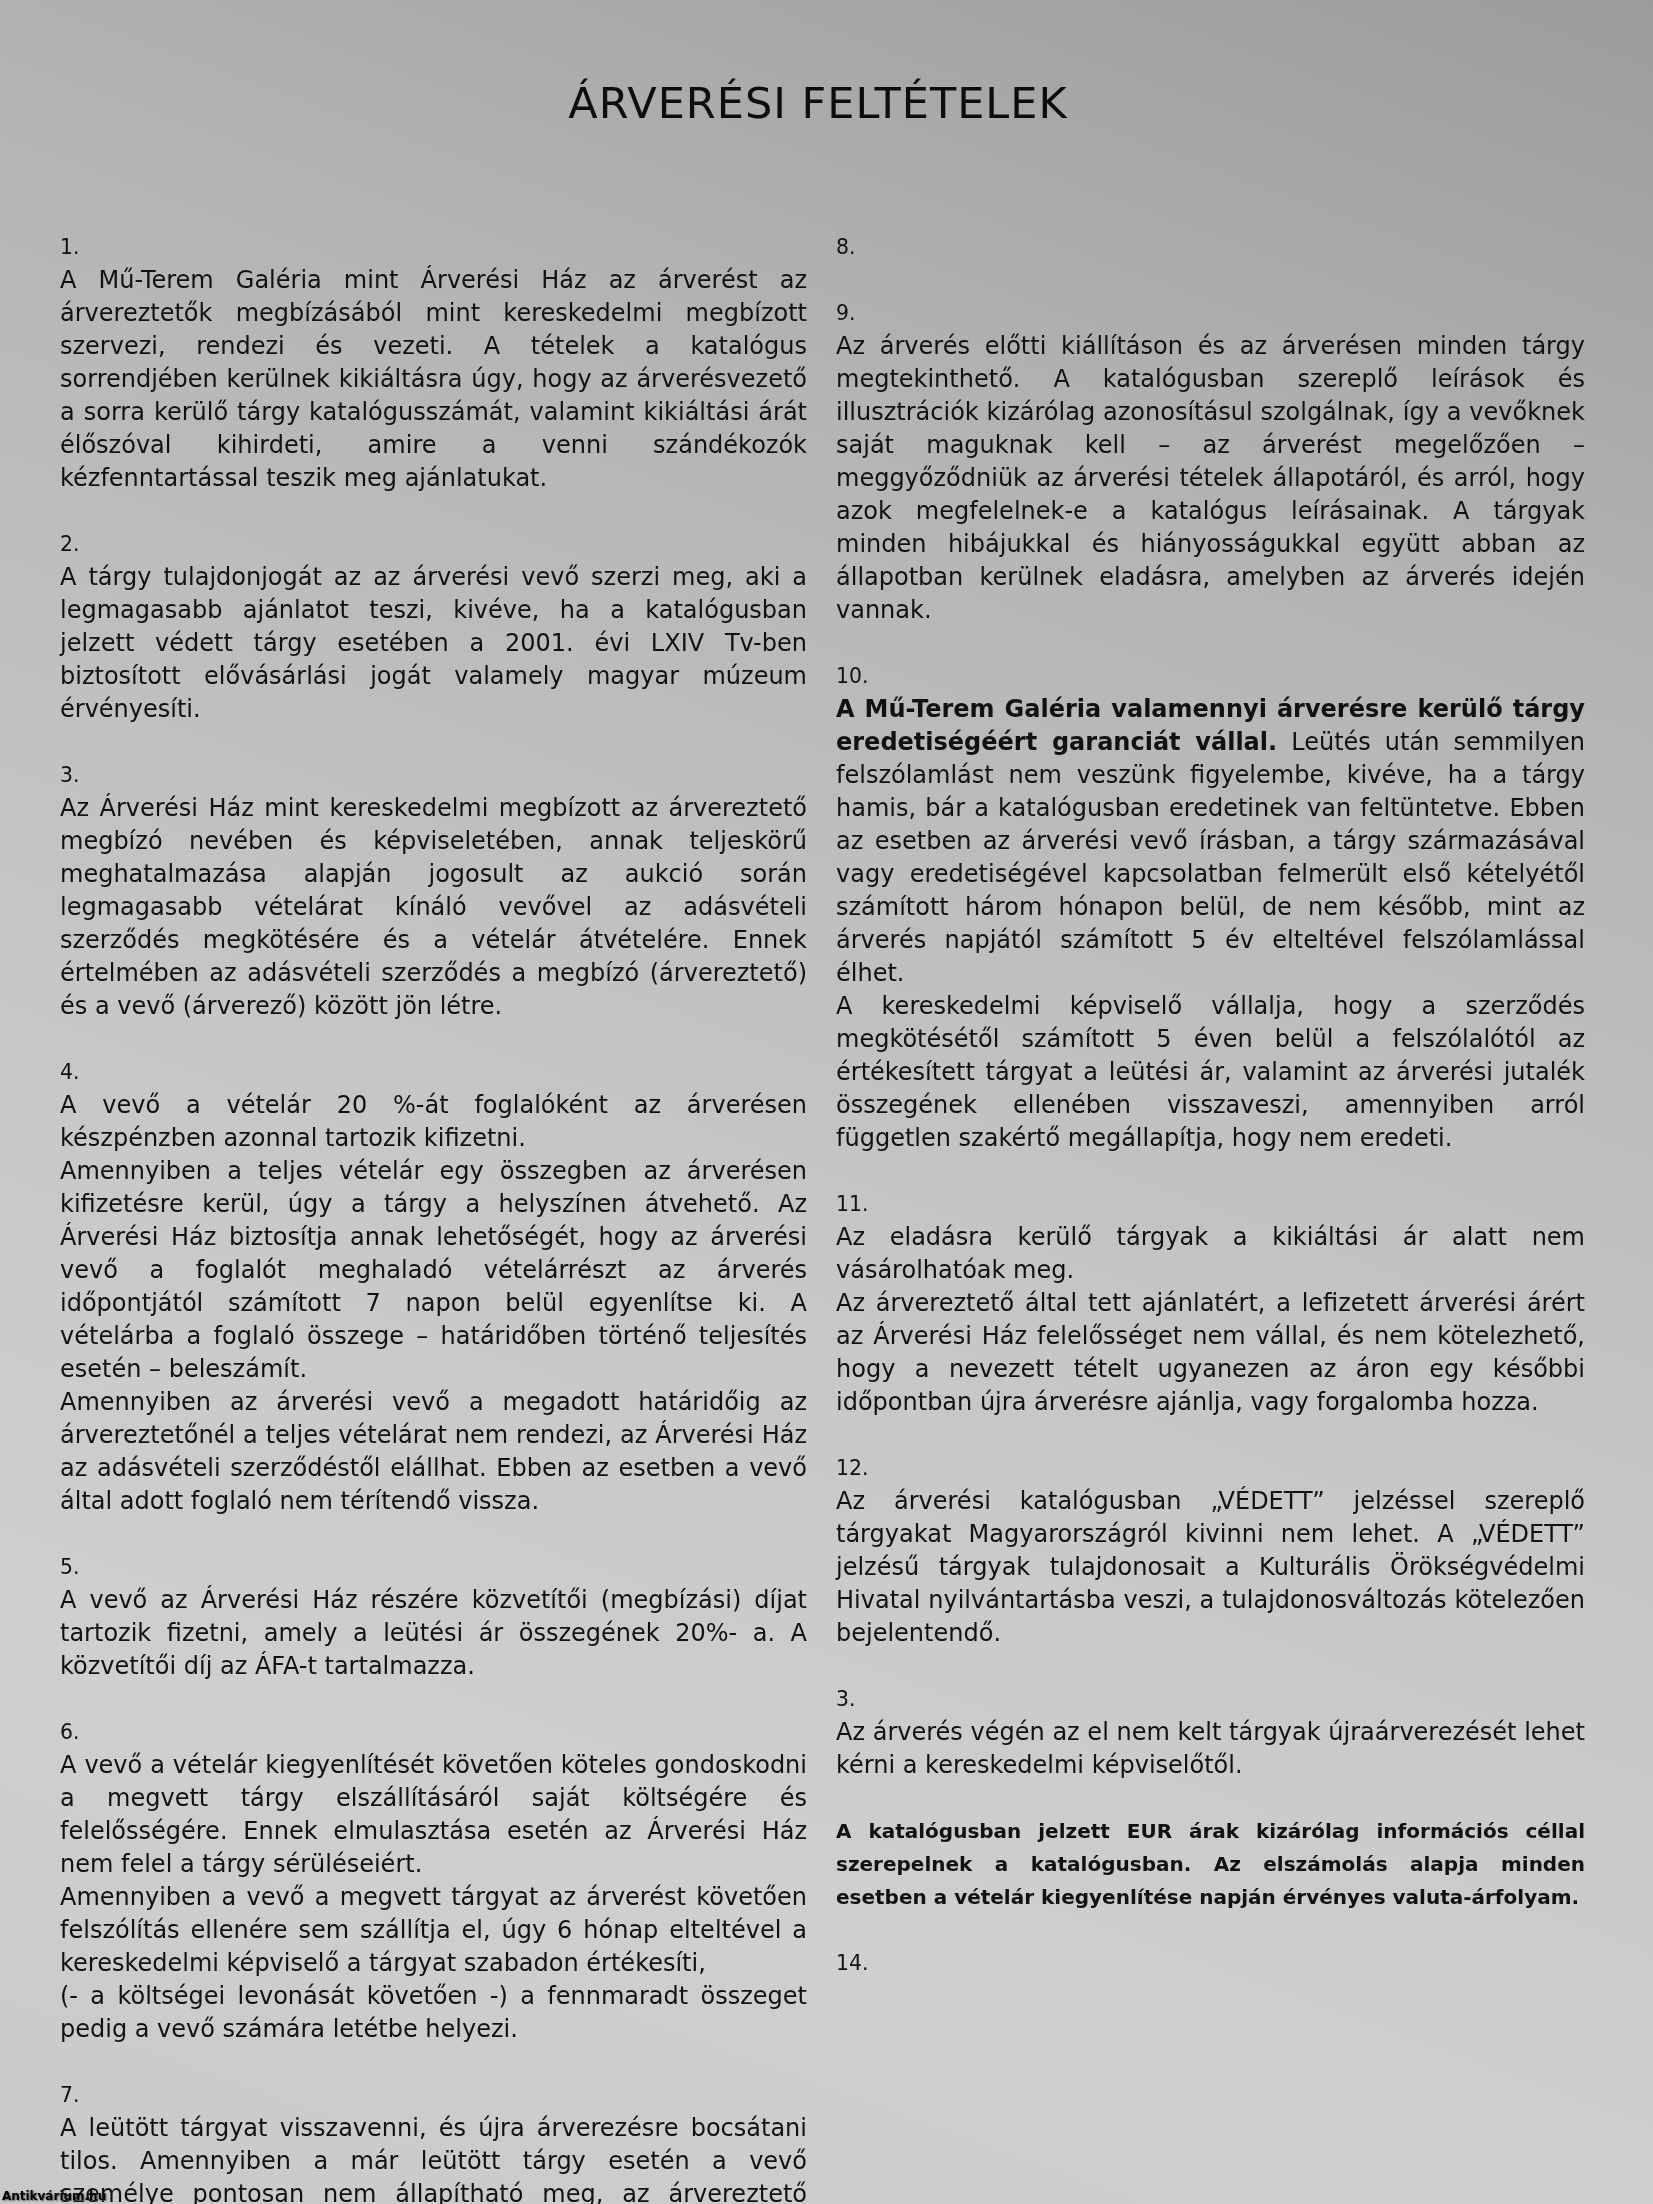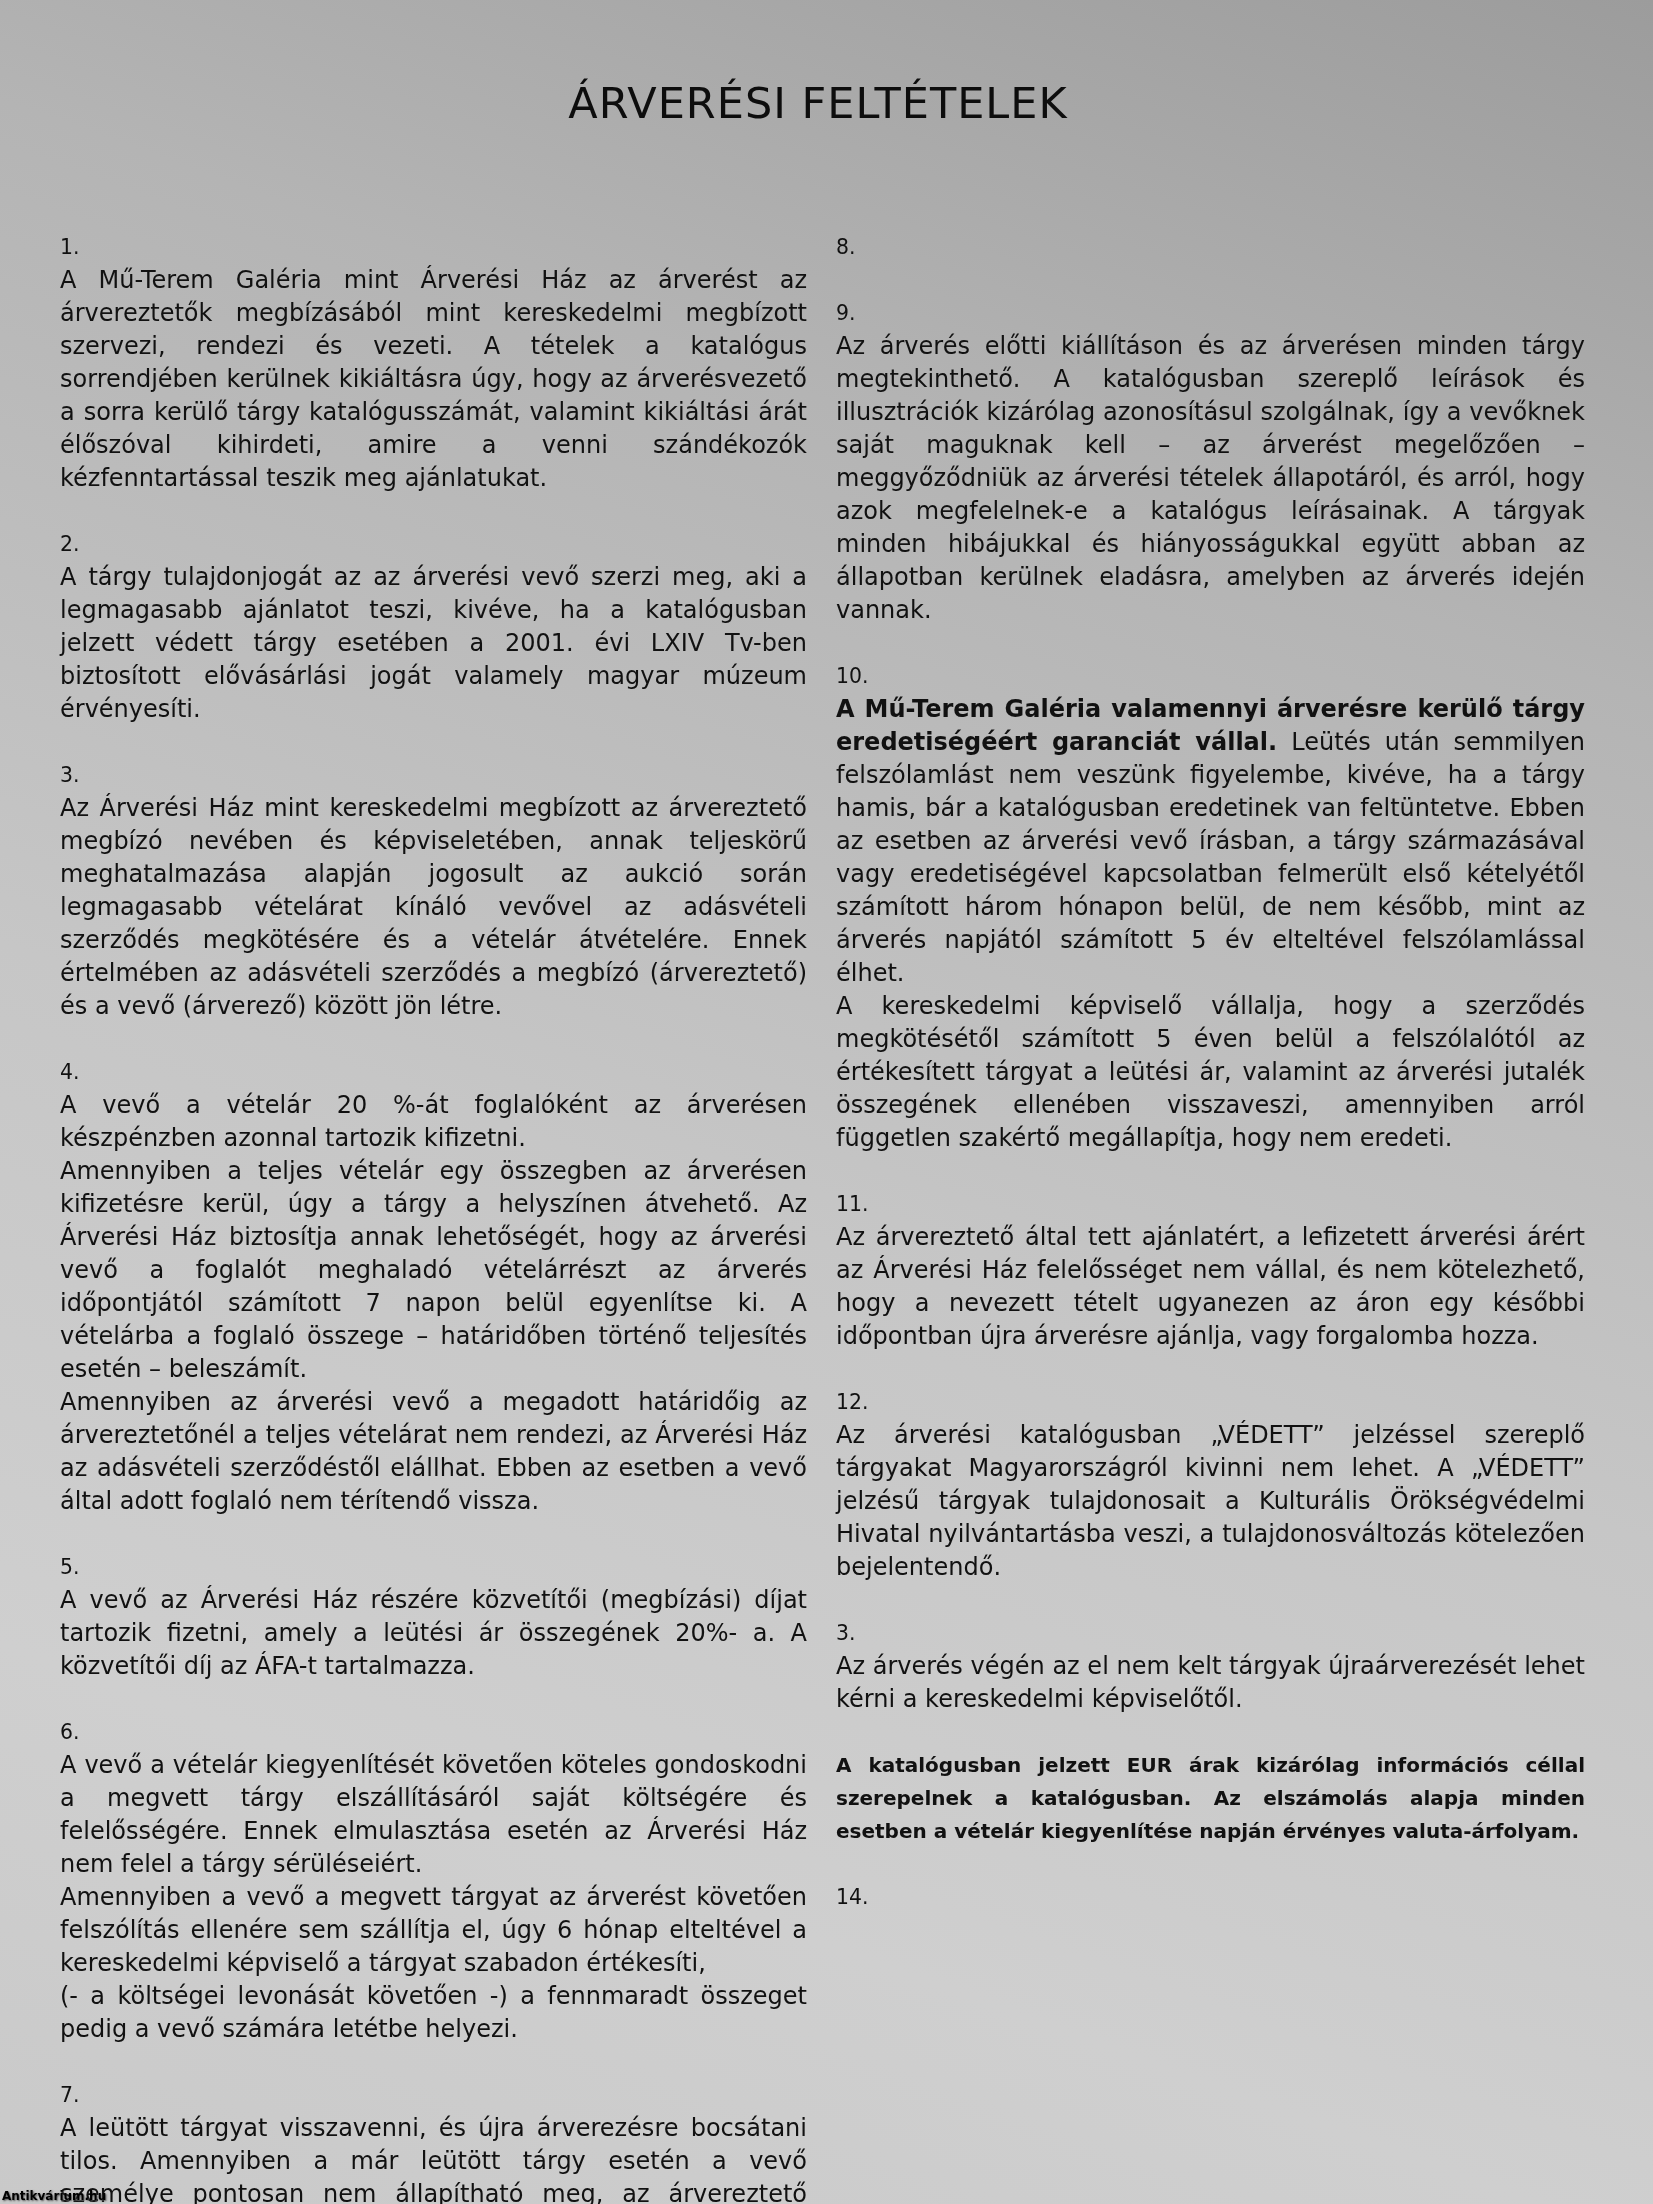--- a/index.html
+++ b/index.html
@@ -113,20 +113,21 @@
     <span class="num">9.</span>
     <p class="para">Az árverés előtti kiállításon és az árverésen minden tárgy megtekinthető. A katalógusban szereplő leírások és illusztrációk kizárólag azonosításul szolgálnak, így a vevőknek saját maguknak kell – az árverést megelőzően – meggyőződniük az árverési tételek állapotáról, és arról, hogy azok megfelelnek-e a katalógus leírásainak. A tárgyak minden hibájukkal és hiányosságukkal együtt abban az állapotban kerülnek eladásra, amelyben az árverés idején vannak.</p>
   </div>
   <div class="section">
     <span class="num">10.</span>
     <p class="para"><span class="bold">A Mű-Terem Galéria valamennyi árverésre kerülő tárgy eredetiségéért garanciát vállal.</span><span> Leütés után semmilyen felszólamlást nem veszünk figyelembe, kivéve, ha a tárgy hamis, bár a katalógusban eredetinek van feltüntetve. Ebben az esetben az árverési vevő írásban, a tárgy származásával vagy eredetiségével kapcsolatban felmerült első kételyétől számított három hónapon belül, de nem később, mint az árverés napjától számított 5 év elteltével felszólamlással élhet.</span></p>
     <p class="para">A kereskedelmi képviselő vállalja, hogy a szerződés megkötésétől számított 5 éven belül a felszólalótól az értékesített tárgyat a leütési ár, valamint az árverési jutalék összegének ellenében visszaveszi, amennyiben arról független szakértő megállapítja, hogy nem eredeti.</p>
   </div>
   <div class="section">
     <span class="num">11.</span>
+    <p class="para">Az eladásra kerülő tárgyak a kikiáltási ár alatt nem vásárolhatóak meg.</p>
     <p class="para">Az árvereztető által tett ajánlatért, a lefizetett árverési árért az Árverési Ház felelősséget nem vállal, és nem kötelezhető, hogy a nevezett tételt ugyanezen az áron egy későbbi időpontban újra árverésre ajánlja, vagy forgalomba hozza.</p>
   </div>
   <div class="section">
     <span class="num">12.</span>
     <p class="para">Az árverési katalógusban „VÉDETT” jelzéssel szereplő tárgyakat Magyarországról kivinni nem lehet. A „VÉDETT” jelzésű tárgyak tulajdonosait a Kulturális Örökségvédelmi Hivatal nyilvántartásba veszi, a tulajdonosváltozás kötelezően bejelentendő.</p>
   </div>
   <div class="section">
     <span class="num">3.</span>
     <p class="para">Az árverés végén az el nem kelt tárgyak újraárverezését lehet kérni a kereskedelmi képviselőtől.</p>
   </div>

